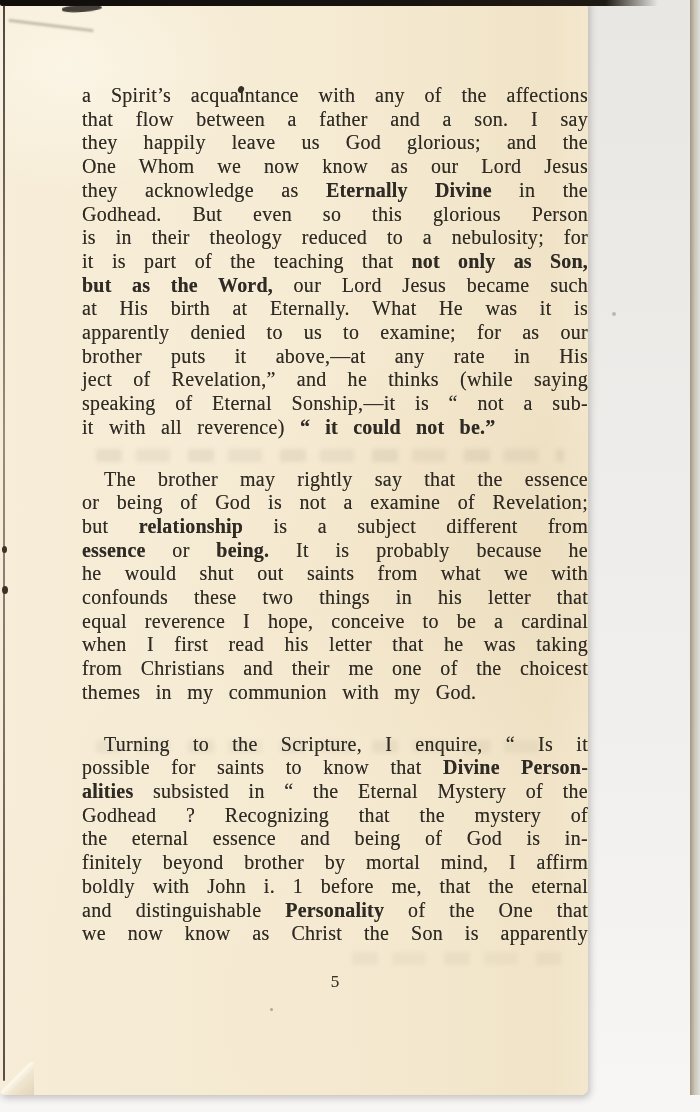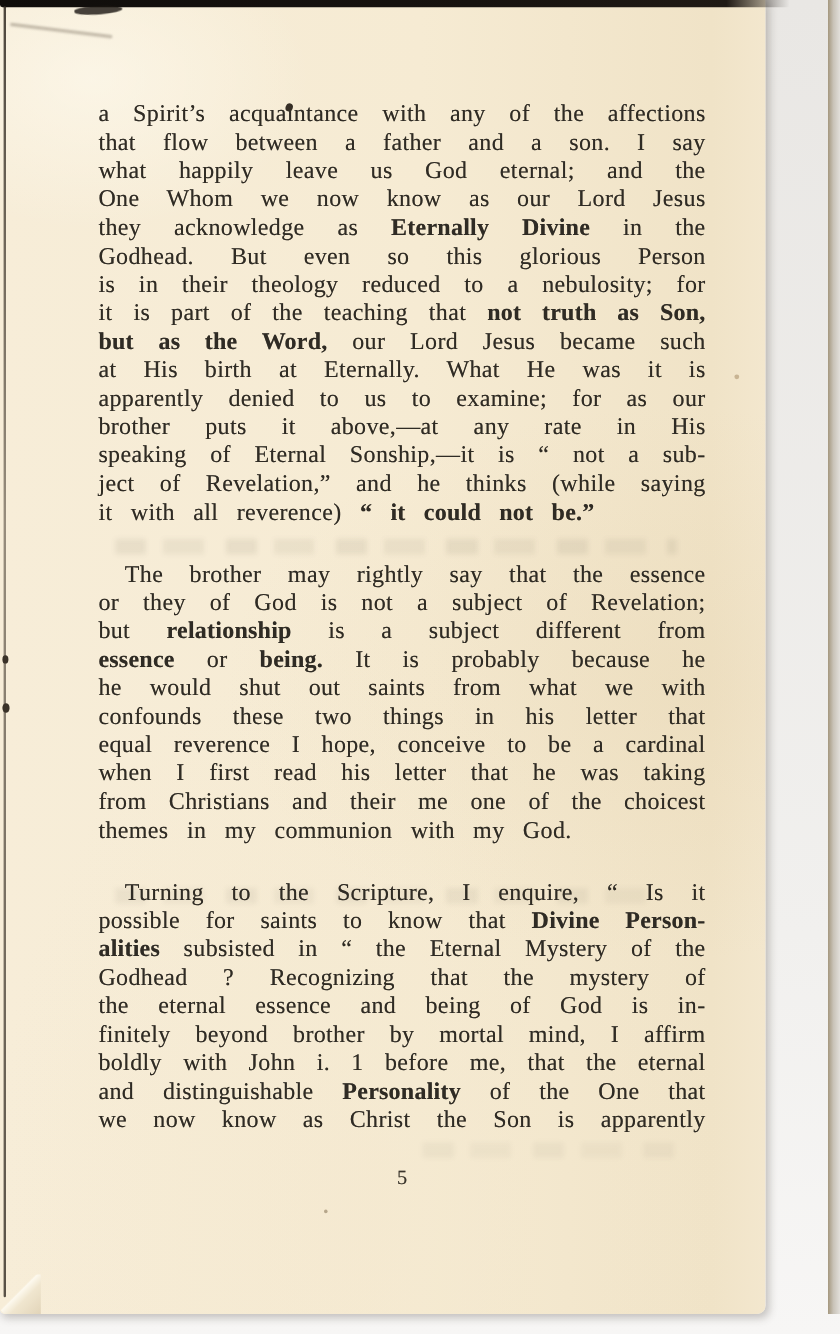--- a/index.html
+++ b/index.html
@@ -7,21 +7,21 @@
     width: 700px; height: 1112px;
     position: relative;
     background: linear-gradient(180deg, #e9e7e4 0%, #f1f0ee 70%, #f7f6f5 100%);
     overflow: hidden;
     font-family: "Liberation Serif", "DejaVu Serif", serif;
   }
 
   
   .sheet {
     position: absolute; left: 0; top: 0;
-    width: 638px; height: 1095px;
+    width: 588px; height: 1095px;
     background:
       radial-gradient(260px 180px at 12% 6%, rgba(255,252,242,.55), transparent 70%),
       radial-gradient(520px 320px at 88% 52%, rgba(224,203,162,.22), transparent 72%),
       radial-gradient(420px 640px at 48% 92%, rgba(243,231,205,.45), transparent 75%),
       linear-gradient(90deg, #f7edd8 0%, #f6ebd3 55%, #f0e3c7 93%, #f3e7ce 100%);
     border-radius: 0 0 7px 4px;
     box-shadow: 2px 3px 7px rgba(60,55,45,.28);
   }
 
   
@@ -126,37 +126,37 @@
 <div class="sheet">
   <div class="crease"></div>
   <div class="ghost ghost-1"></div>
   <div class="ghost ghost-2"></div>
   <div class="ghost ghost-3"></div>
 
   <div class="text-block">
       <div class="paragraph">
         <div class="line">a Spirit’s acquaintance with any of the affections</div>
         <div class="line">that flow between a father and a son. I say</div>
-        <div class="line">what happily leave us God eternal; and the</div>
+        <div class="line">they happily leave us God glorious; and the</div>
         <div class="line">One Whom we now know as our Lord Jesus</div>
         <div class="line">they acknowledge as <b>Eternally Divine</b> in the</div>
         <div class="line">Godhead. But even so this glorious Person</div>
         <div class="line">is in their theology reduced to a nebulosity; for</div>
-        <div class="line">it is part of the teaching that <b>not truth as Son,</b></div>
+        <div class="line">it is part of the teaching that <b>not only as Son,</b></div>
         <div class="line"><b>but as the Word,</b> our Lord Jesus became such</div>
         <div class="line">at His birth at Eternally. What He was it is</div>
         <div class="line">apparently denied to us to examine; for as our</div>
         <div class="line">brother puts it above,—at any rate in His</div>
+        <div class="line">ject of Revelation,” and he thinks (while saying</div>
         <div class="line">speaking of Eternal Sonship,—it is “ not a sub-</div>
-        <div class="line">ject of Revelation,” and he thinks (while saying</div>
         <div class="line lastline">it with all reverence) <b>“ it could not be.”</b></div>
       </div>
       <div class="paragraph">
         <div class="line indent">The brother may rightly say that the essence</div>
-        <div class="line">or they of God is not a subject of Revelation;</div>
+        <div class="line">or being of God is not a examine of Revelation;</div>
         <div class="line">but <b>relationship</b> is a subject different from</div>
         <div class="line"><b>essence</b> or <b>being.</b> It is probably because he</div>
         <div class="line">he would shut out saints from what we with</div>
         <div class="line">confounds these two things in his letter that</div>
         <div class="line">equal reverence I hope, conceive to be a cardinal</div>
         <div class="line">when I first read his letter that he was taking</div>
         <div class="line">from Christians and their me one of the choicest</div>
         <div class="line lastline">themes in my communion with my God.</div>
       </div>
       <div class="paragraph">

